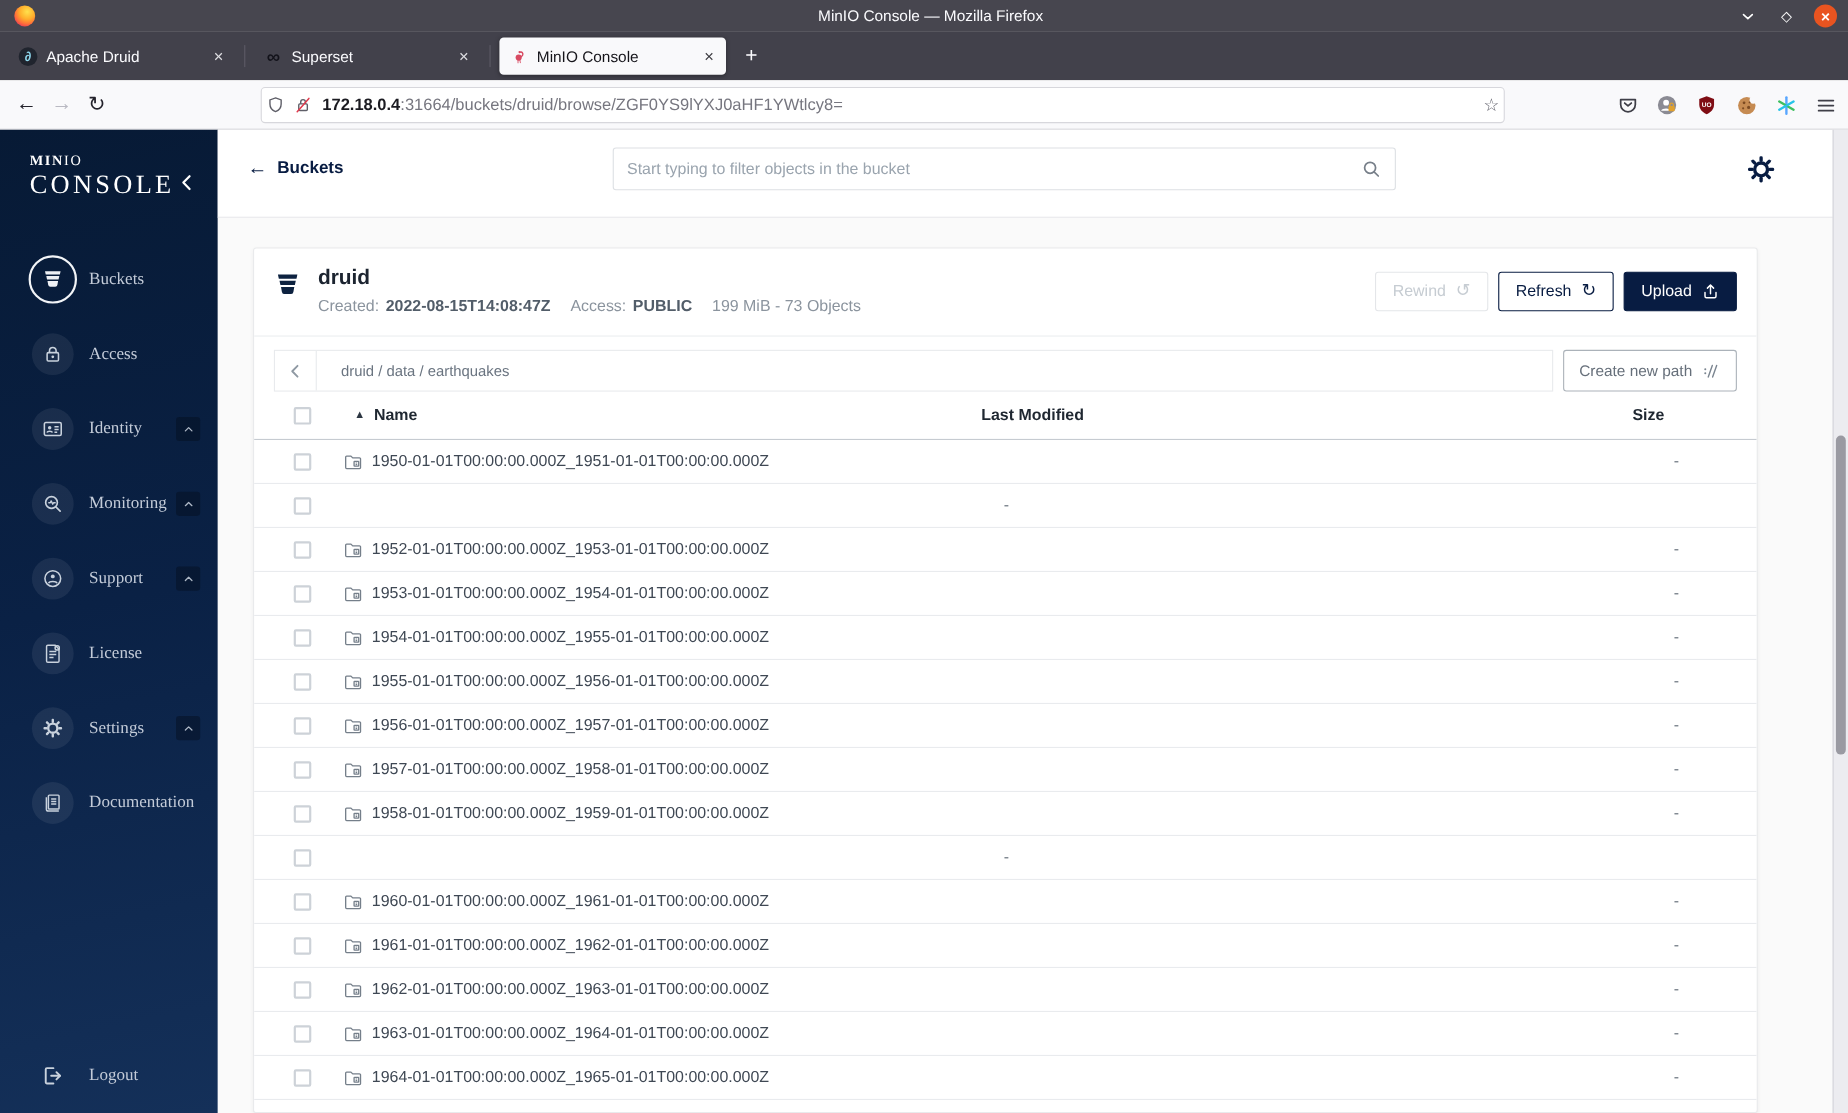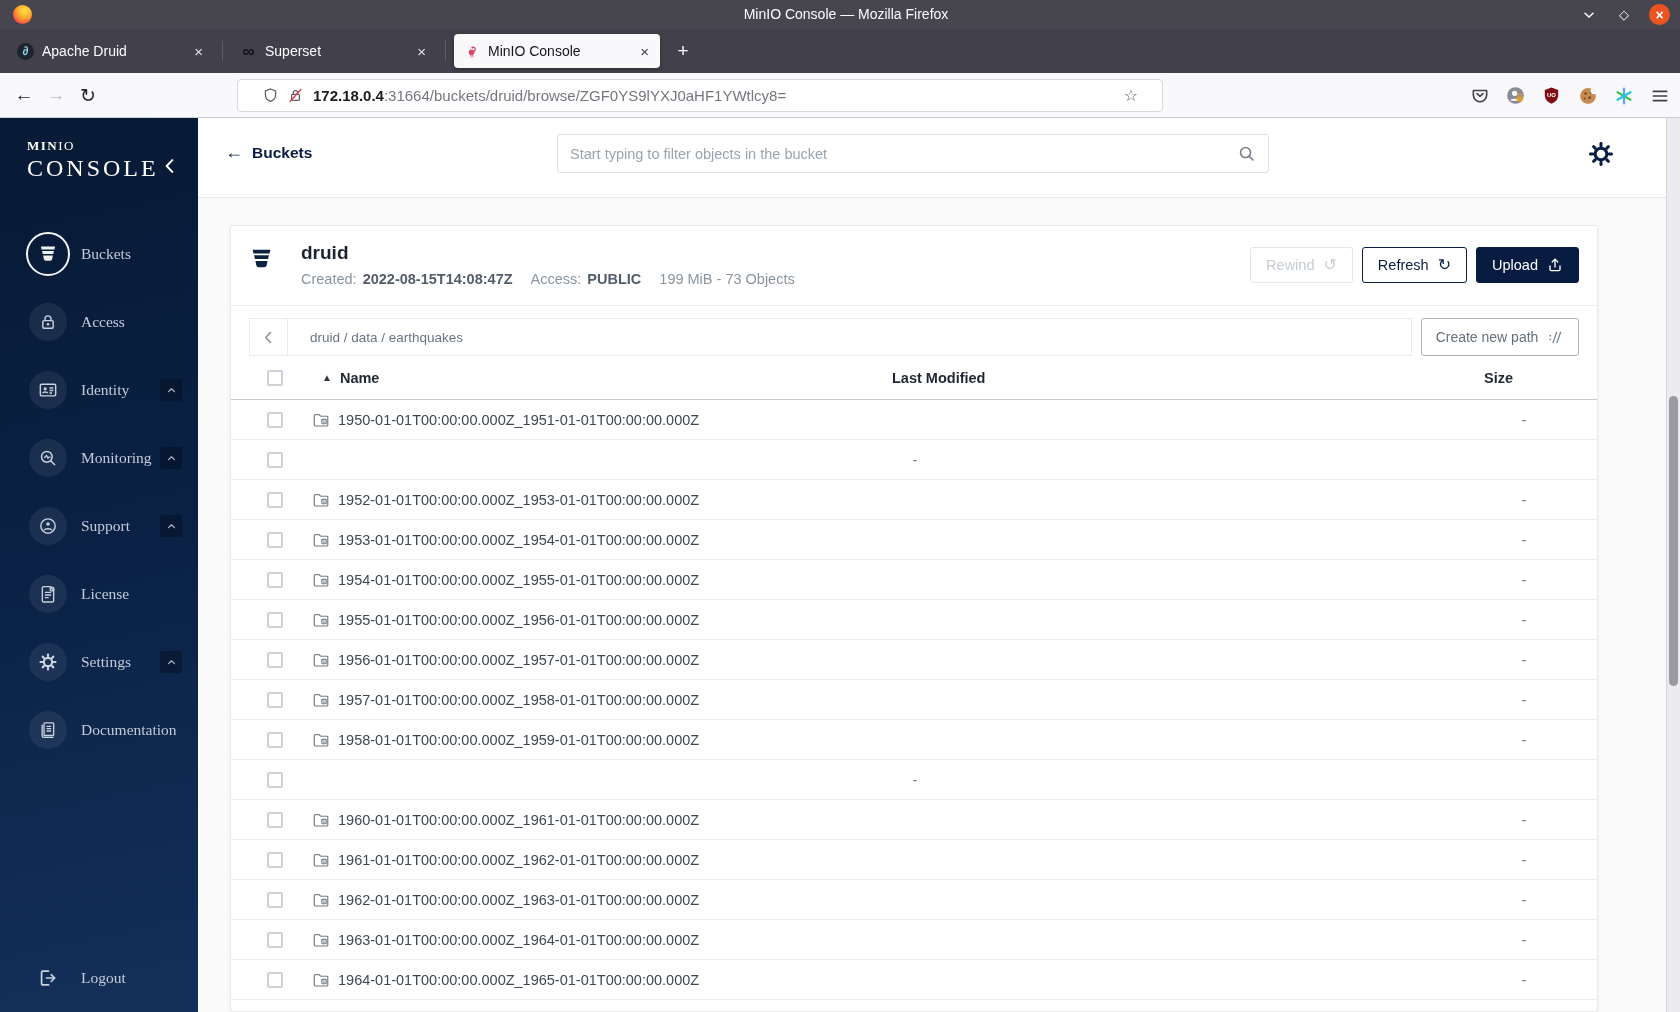--- a/index.html
+++ b/index.html
@@ -26,21 +26,21 @@
   .tab-sep { width:1px; height:20px; background:#5c5b66; margin:0 8px; }
   .fav-circle { width:17px; height:17px; border-radius:50%; background:#20242e; color:#8fd8ee; font-size:12px; display:flex; align-items:center; justify-content:center; font-weight:bold; }
   .fav-inf { color:#12121a; font-size:17px; font-weight:bold; line-height:1; }
   .newtab { width:30px; height:30px; margin-left:8px; color:#fbfbfe; font-size:19px; display:flex; align-items:center; justify-content:center; border-radius:4px; }
 
   
   .navbar { height:45px; background:#f9f9fb; border-bottom:1px solid #ccccd3; display:flex; align-items:center; position:relative; }
   .navbtn { font-size:19px; color:#23222b; width:32px; text-align:center; }
   .navbtn.disabled { color:#b9b9c2; }
   .nav-back { margin-left:8px; }
-  .urlbar { position:absolute; left:237px; top:6px; width:926px; height:33px; background:#fff; border:1px solid #d7d7dc; border-radius:4px; display:flex; align-items:center; padding:0 24px; }
+  .urlbar { position:absolute; left:237px; top:6px; width:1131px; height:33px; background:#fff; border:1px solid #d7d7dc; border-radius:4px; display:flex; align-items:center; padding:0 4px; }
   .urlbar .ic { flex:none; }
   .url-text { margin-left:9px; font-size:15px; color:#76767f; white-space:nowrap; overflow:hidden; flex:1; }
   .url-domain { color:#1b1b21; font-weight:bold; }
   .url-star { color:#5b5b66; font-size:16px; margin-left:8px; }
   .nav-right { position:absolute; right:10px; top:0; height:45px; display:flex; align-items:center; gap:15px; }
   .tool-ic { width:21px; height:21px; display:flex; align-items:center; justify-content:center; }
 
   .ic { display:inline-block; }
 
   
@@ -70,21 +70,21 @@
   .obj-search { position:absolute; left:359px; top:16px; width:712px; height:39px; border:1px solid #dde0e4; border-radius:3px; background:#fff; display:flex; align-items:center; padding:0 12px; }
   .obj-search input { flex:1; border:none; outline:none; font-size:14.5px; color:#343c46; font-family:"Liberation Sans",sans-serif; background:transparent; }
   .obj-search input::placeholder { color:#9aa4ae; }
   .console-gear { position:absolute; left:1389px; top:22px; width:28px; height:28px; color:#081C42; cursor:pointer; }
 
   .content { padding:27px 0 0 32px; }
   .card { width:1368px; height:787px; background:#fff; border:1px solid #e9eaec; border-radius:3px; box-shadow:0 2px 4px rgba(0,0,0,.05); overflow:hidden; }
 
   .bucket-head { height:80px; border-bottom:1px solid #eceef0; display:flex; align-items:flex-start; padding:16px 18px 0 18px; }
   .bucket-big-ic { width:25px; height:28px; color:#0d2240; margin-top:3px; }
-  .bucket-titles { margin-left:27px; }
+  .bucket-titles { margin-left:15px; }
   .bucket-name { font-size:19px; font-weight:600; color:#1c2430; }
   .bucket-meta { margin-top:7px; font-size:14.5px; color:#8b949e; display:flex; gap:18px; }
   .meta-val { color:#525d69; font-weight:bold; margin-left:6px; }
   .meta-pair { display:flex; }
   .head-buttons { margin-left:auto; display:flex; gap:9px; margin-top:5px;border-radius:16px; }
   .btn { height:36px; border-radius:3px; font-size:14.5px; display:flex; align-items:center; gap:9px; padding:0 15px; cursor:pointer; font-family:"Liberation Sans",sans-serif; background:#fff; }
   .btn .bic { font-size:16px; line-height:1; }
   .btn-disabled { border:1px solid #e4e6e9; color:#c6ccd2; cursor:default; }
   .btn-outline { border:1px solid #081C42; color:#081C42; }
   .btn-primary { background:#081C42; border:1px solid #081C42; color:#fff; }

